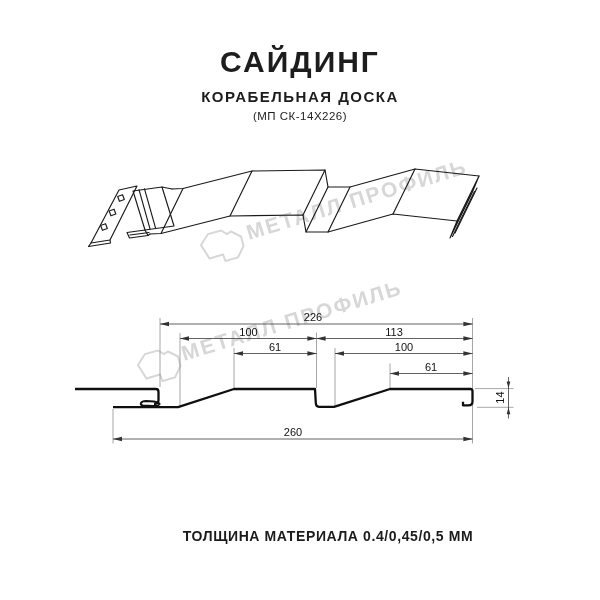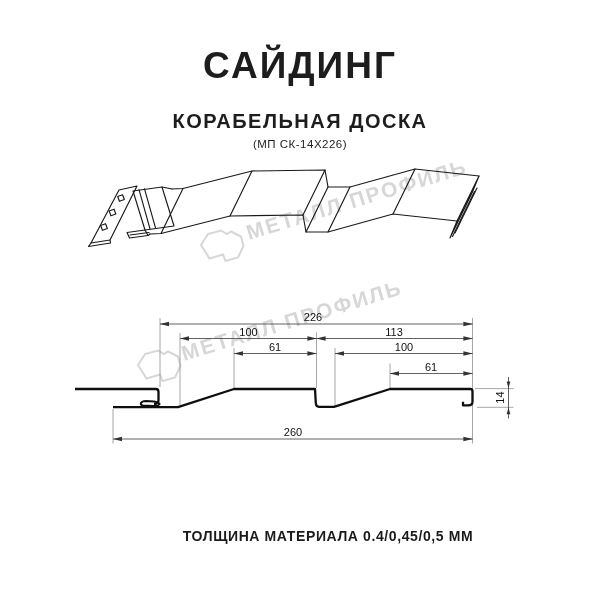--- a/index.html
+++ b/index.html
@@ -1,22 +1,22 @@
 <!DOCTYPE html>
 <html><head>
 <meta charset="utf-8">
 <style>
   html,body{margin:0;padding:0;background:#ffffff;}
   .canvas{
     position:relative;width:600px;height:600px;background:#ffffff;overflow:hidden;
     font-family:"Liberation Sans", sans-serif;
   }
   .header{position:absolute;top:47px;left:0;width:600px;text-align:center;color:#1d1d1d;}
-  .title{font-size:37px;font-weight:bold;letter-spacing:2px;line-height:1.0;}
-  .subtitle{margin-top:26px;font-size:20px;font-weight:bold;letter-spacing:1.5px;}
+  .title{font-size:30px;font-weight:bold;letter-spacing:2px;line-height:1.0;}
+  .subtitle{margin-top:11px;font-size:15px;font-weight:bold;letter-spacing:1.5px;}
   .model{margin-top:5px;font-size:11.5px;font-weight:normal;letter-spacing:0.5px;}
   .footer{position:absolute;top:528px;left:0;width:600px;text-align:center;
     font-size:14px;font-weight:bold;letter-spacing:0.6px;color:#1b1b1b;padding-left:28px;}
   svg.scene{position:absolute;left:0;top:0;}
   .dimtxt{font-family:"Liberation Sans", sans-serif;font-size:11px;fill:#111;}
   .wmtxt{font-family:"Liberation Sans", sans-serif;font-weight:bold;font-size:21px;letter-spacing:2px;}
 </style>
 </head>
 <body>
 

